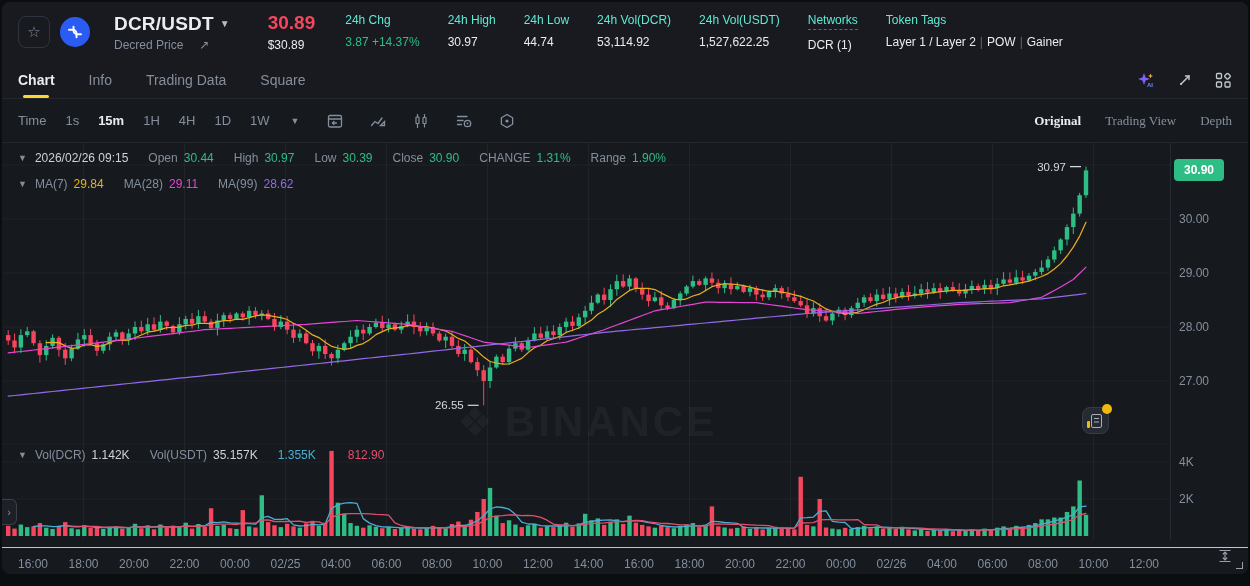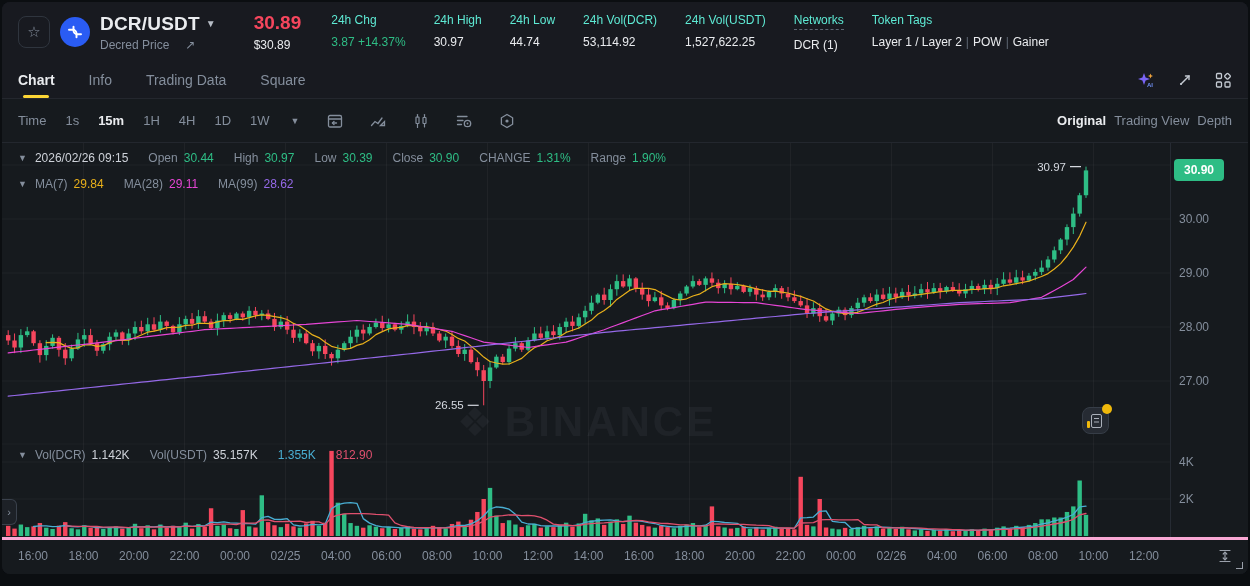--- a/index.html
+++ b/index.html
@@ -3,21 +3,21 @@
 <meta charset="utf-8">
 <style>
   * { margin:0; padding:0; box-sizing:border-box; }
   html,body { width:1250px; height:586px; background:#0b0e11; font-family:"Liberation Sans",sans-serif; overflow:hidden; -webkit-font-smoothing:antialiased; }
   .card { position:absolute; left:2px; top:2px; width:1246px; height:572px; background:#181a20; border-radius:8px; overflow:hidden; }
 
   
   .hdr { height:60px; display:flex; align-items:center; padding:0 16px; background:#181a20; }
   .fav-btn { width:32px; height:32px; border:1px solid #2f353e; border-radius:8px; display:flex; align-items:center; justify-content:center; color:#848e9c; font-size:15px; cursor:pointer; flex:none; }
   .coin-logo { width:30px; height:30px; border-radius:50%; background:#2a5cf4; margin-left:10px; display:flex; align-items:center; justify-content:center; flex:none; }
-  .sym-col { margin-left:10px; display:flex; flex-direction:column; gap:3px; }
+  .sym-col { margin-left:24px; display:flex; flex-direction:column; gap:3px; }
   .sym-row { display:flex; align-items:center; gap:6px; }
   .sym { font-size:19px; font-weight:700; color:#eaecef; letter-spacing:.2px; }
   .caret { color:#b7bdc6; font-size:10px; }
   .subtl { font-size:12px; color:#848e9c; display:flex; gap:16px; align-items:center; }
   .price-col { margin-left:38px; display:flex; flex-direction:column; gap:4px; }
   .big-price { font-size:19px; font-weight:700; color:#f6465d; }
   .usd-price { font-size:12px; color:#eaecef; }
   .stats { display:flex; margin-left:30px; gap:28px; }
   .stat { display:flex; flex-direction:column; gap:8px; }
   .stat .lb { font-size:12px; color:#5eead4; white-space:nowrap; }
@@ -39,29 +39,29 @@
   
   .toolbar { height:44px; display:flex; align-items:center; padding:0 16px; background:#161a1e; border-bottom:1px solid #23272e; }
   .tb-lbl { font-size:13px; color:#848e9c; }
   .intervals { display:flex; gap:19px; margin-left:19px; align-items:center; }
   .iv { font-size:13px; color:#848e9c; cursor:pointer; }
   .iv.active { color:#eaecef; font-weight:700; }
   .iv-caret { color:#848e9c; font-size:9px; margin-left:2px; cursor:pointer; }
   .tool-icons { display:flex; gap:27px; margin-left:28px; align-items:center; }
   .tool-icons .ic { cursor:pointer; display:flex; }
   .toolbar .spacer { flex:1; }
-  .view-modes { display:flex; gap:8px; }
+  .view-modes { display:flex; gap:24px;font-family:Liberation Serif, serif; }
   .vm { font-size:13px; color:#848e9c; cursor:pointer; }
   .vm.active { color:#eaecef; font-weight:700; }
 
   
   .chart-region { position:relative; height:431px; background:#161a1e; }
   #chart-svg { position:absolute; left:0; top:0; }
   .axis-vline { position:absolute; left:1168px; top:0; width:1px; height:397px; background:#262b33; }
-  .time-axis { position:absolute; left:0; top:394px; width:1246px; height:34px; border-top:3px solid #f9a8d4; }
+  .time-axis { position:absolute; left:0; top:404px; width:1246px; height:34px; border-top:1px solid #f9a8d4; }
   .t-lbl { position:absolute; top:9px; transform:translateX(-50%); font-size:12px; color:#848e9c; white-space:nowrap; }
   .p-lbl { position:absolute; left:1177px; font-size:12px; color:#848e9c; }
   .v-lbl { position:absolute; left:1177px; font-size:12px; color:#848e9c; }
   .last-badge { position:absolute; left:1172px; top:16px; width:50px; height:22px; background:#2ebd85; border-radius:4px; color:#fff; font-size:12px; font-weight:700; display:flex; align-items:center; justify-content:center; }
   .row-overlay { position:absolute; left:16px; display:flex; align-items:center; gap:6px; font-size:12px; white-space:nowrap; z-index:3; }
   .row-overlay .g { color:#848e9c; }
   .row-overlay .w { color:#ced2d9; }
   .row-overlay .grn { color:#2ebd85; }
   .row-overlay .gap { width:8px; }
   .chev { color:#848e9c; font-size:9px; margin-right:2px; cursor:pointer; }
@@ -821,21 +821,21 @@
     <div class="row-overlay" style="top:305px;">
       <span class="chev">▼</span>
       <span class="g">Vol(DCR)</span>
         <span class="w">1.142K</span>
         <span class="gap"></span>
       <span class="g">Vol(USDT)</span>
         <span class="w">35.157K</span>
         <span class="gap"></span>
       <span id="volma5-val" style="color: rgb(73, 174, 211);">1.355K</span>
         <span class="gap"></span>
-      <span id="volma10-val" style="color: rgb(224, 80, 110);">812.90</span>
+      <span id="volma10-val" style="color: rgb(224, 80, 110); margin-left: 12px;">812.90</span>
     </div>
 
     <div class="axis-vline"></div>
     <div class="last-badge" style="top: 16.4px;">30.90</div>
     <div id="axis-layer">
         <div class="p-lbl" style="top: 69px;">30.00</div>
         <div class="p-lbl" style="top: 123px;">29.00</div>
         <div class="p-lbl" style="top: 177px;">28.00</div>
         <div class="p-lbl" style="top: 231px;">27.00</div>
         <div class="v-lbl" style="top: 312px;">4K</div>

